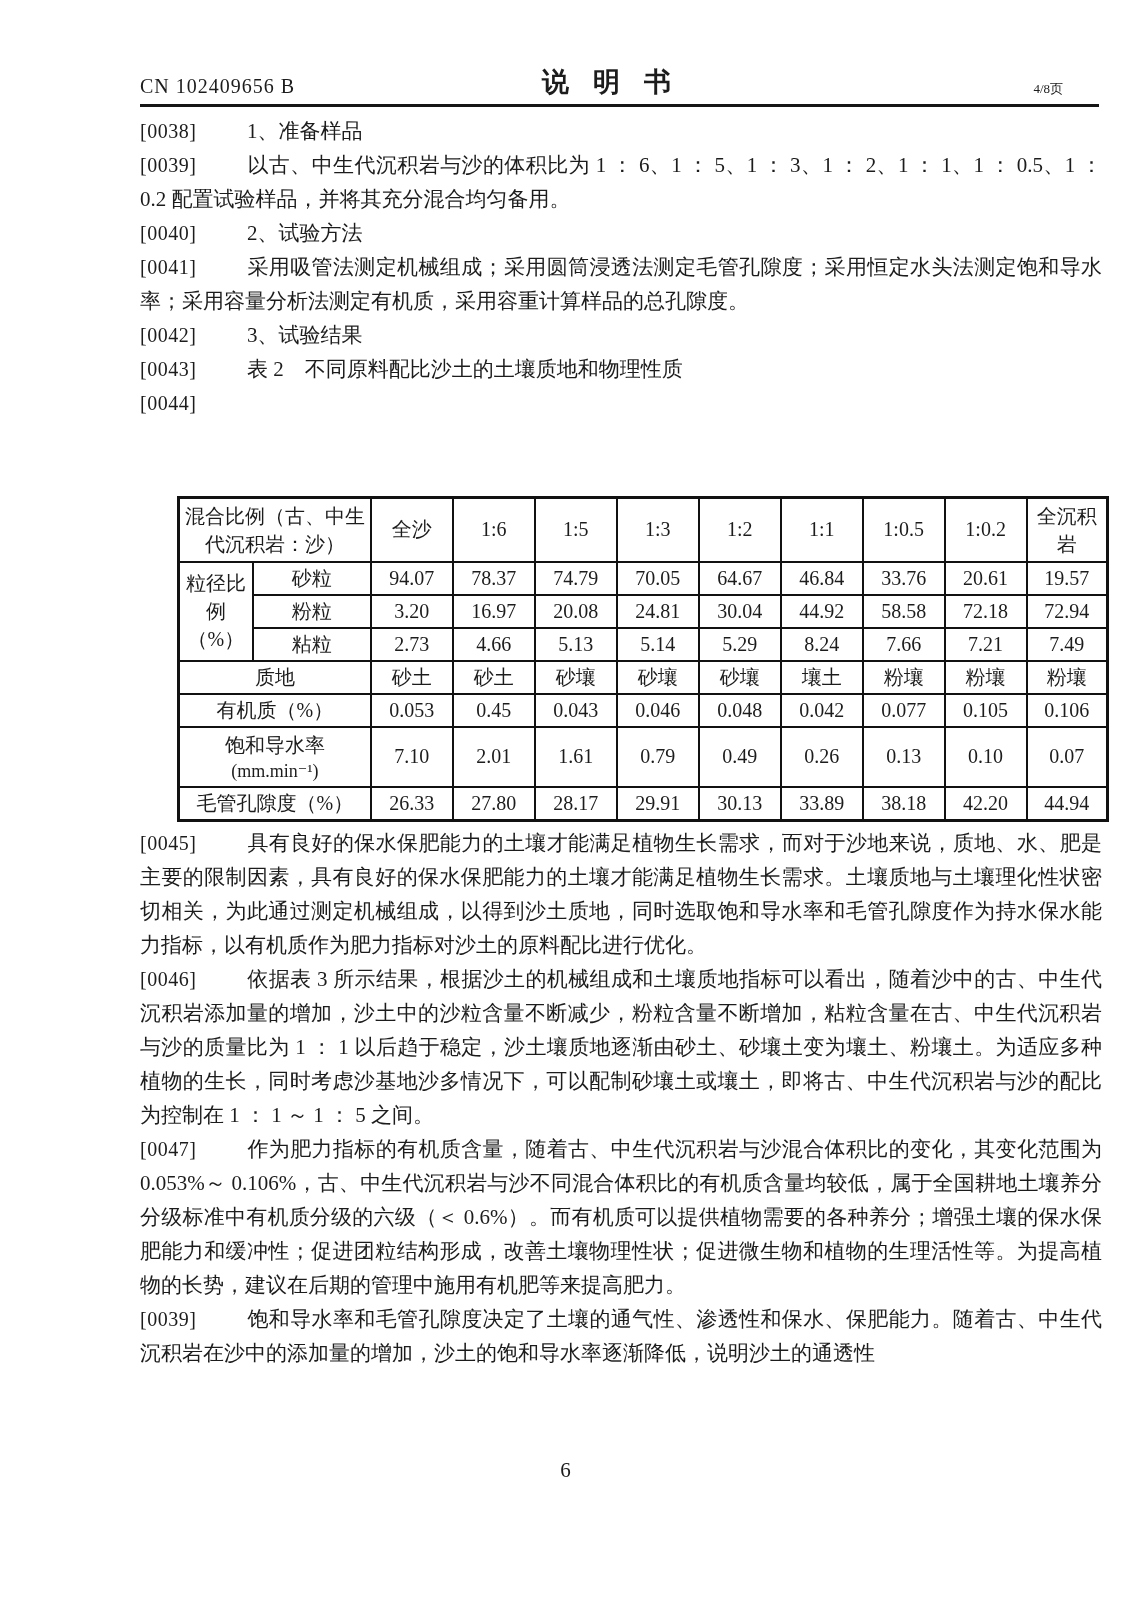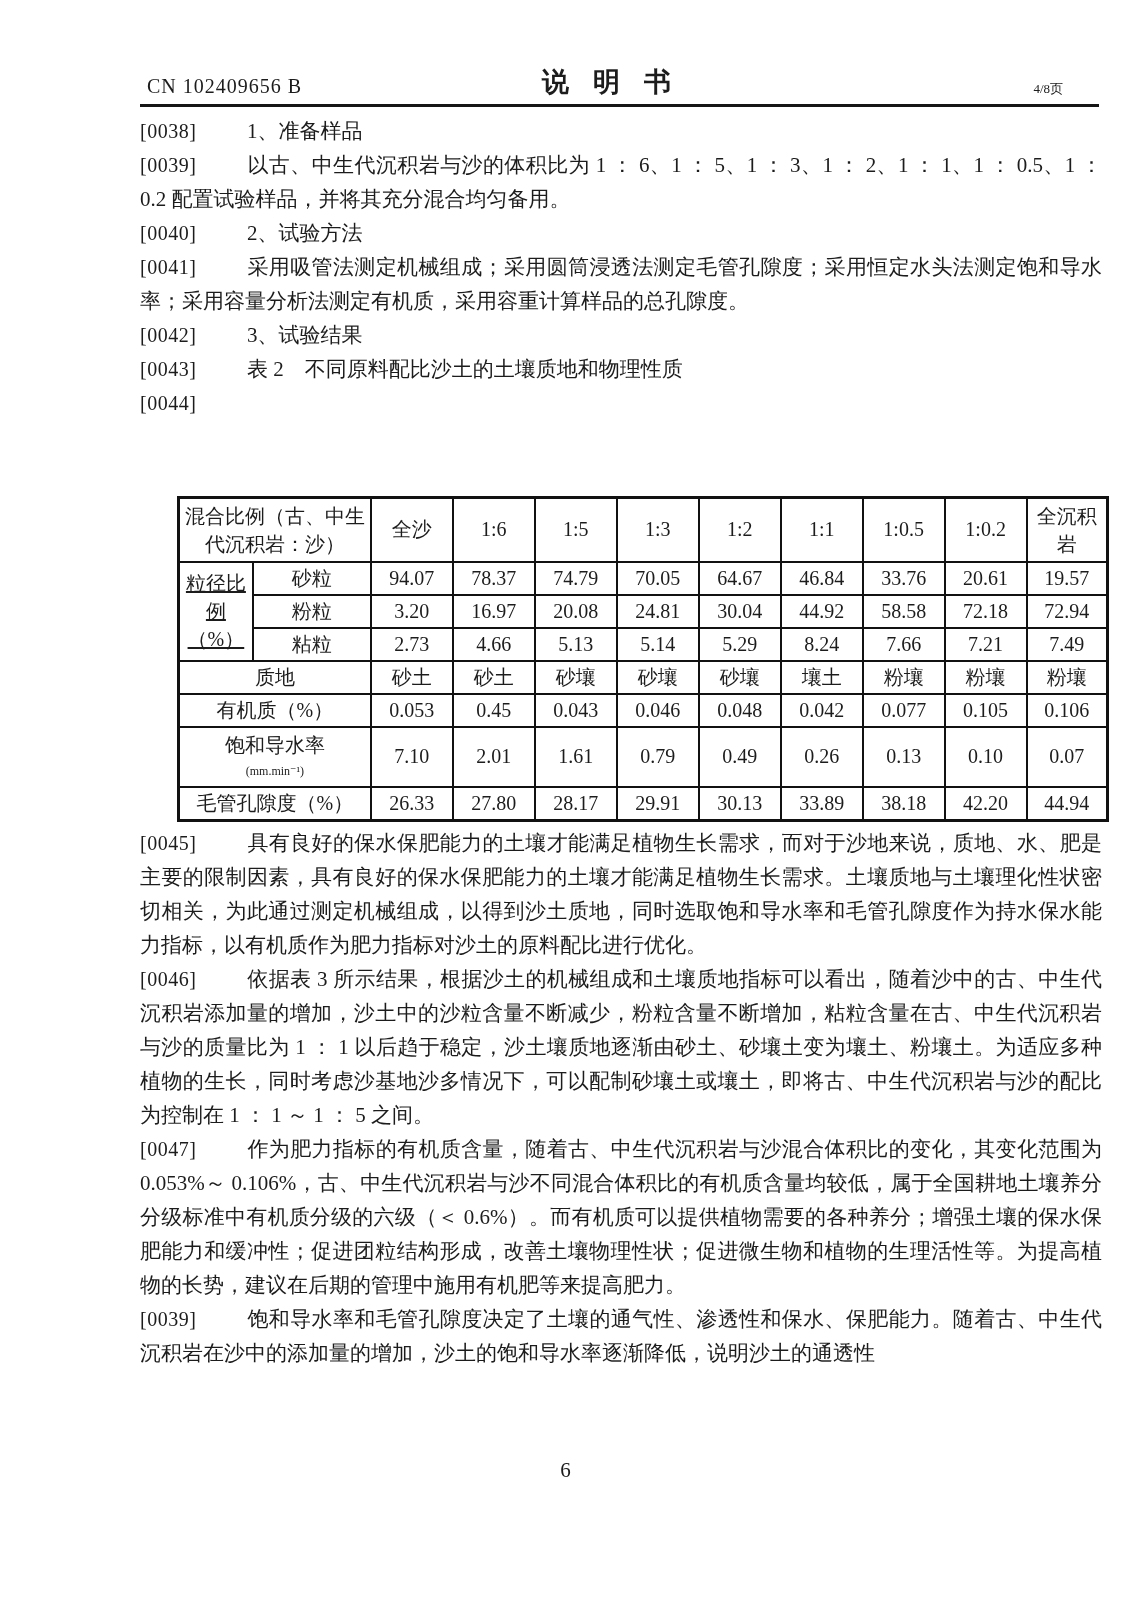--- a/index.html
+++ b/index.html
@@ -17,21 +17,21 @@
   
   .header {
     position: absolute;
     left: 140px;
     right: 34px;
     top: 64px;
     height: 38px;
   }
   .doc-number {
     position: absolute;
-    left: 7px;
+    left: 0;
     bottom: 4px;
     font-size: 20px;
     letter-spacing: 1px;
   }
   .doc-title {
     position: absolute;
     left: 50%;
     transform: translateX(-50%);
     bottom: 2px;
     font-size: 27px;
@@ -100,25 +100,24 @@
   tr.last-row { height: 34px; }
   td.corner {
     text-align: left;
     padding-left: 10px;
     padding-right: 4px;
     line-height: 28px;
   }
   td.group-cell {
     line-height: 27px;
     padding: 0 10px;
-    text-decoration: underline;
   }
   td.fullrock { padding: 0 14px; line-height: 28px; }
   td.num { font-family: "Liberation Serif", "DejaVu Serif", serif; }
-  .sublabel { font-size: 12px; line-height: 24px; }
+  .sublabel { font-size: 18px; line-height: 24px; }
   .mainlabel { line-height: 28px; }
   
   .footer {
     position: absolute;
     left: 0;
     width: 100%;
     top: 1458px;
     text-align: center;
     font-size: 21px;
   }

